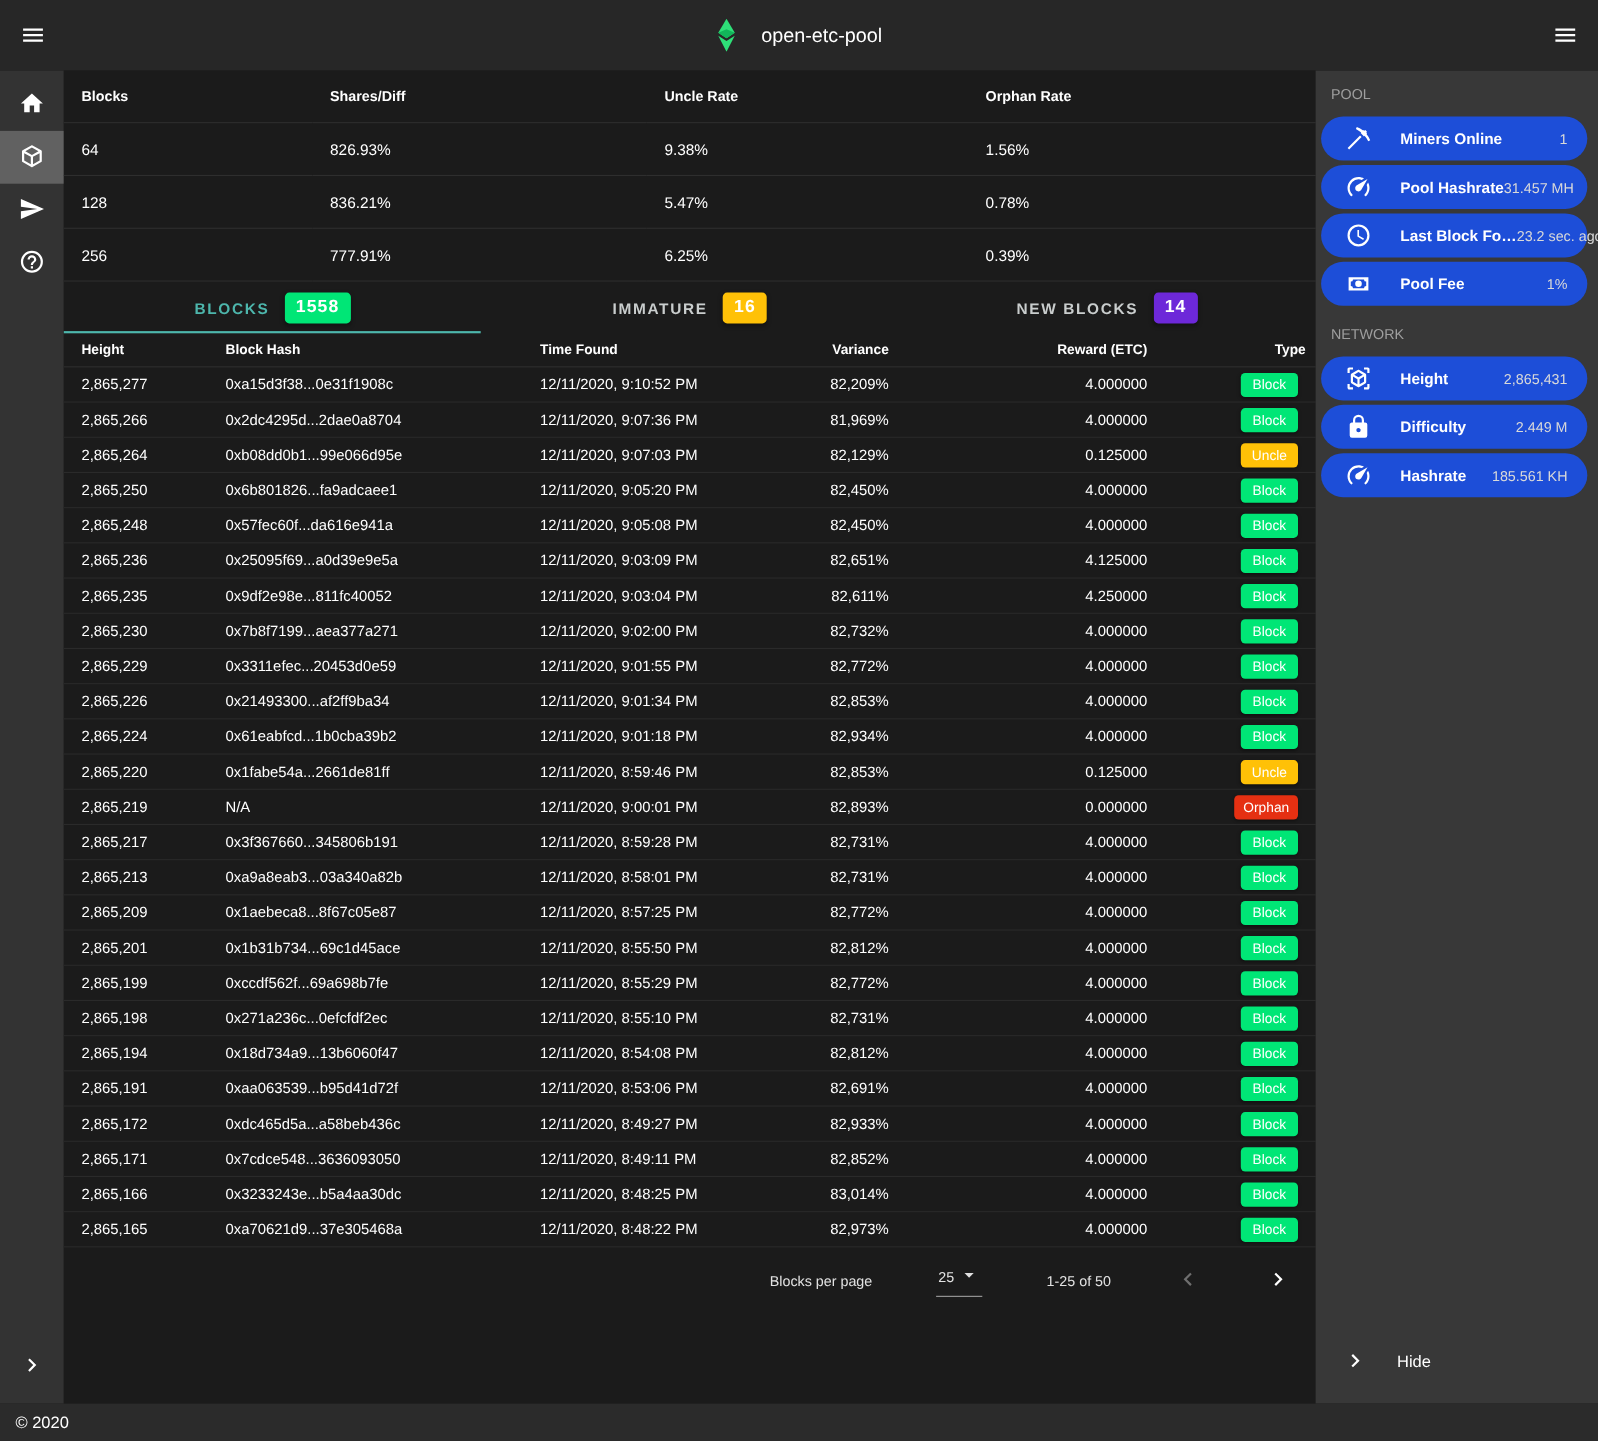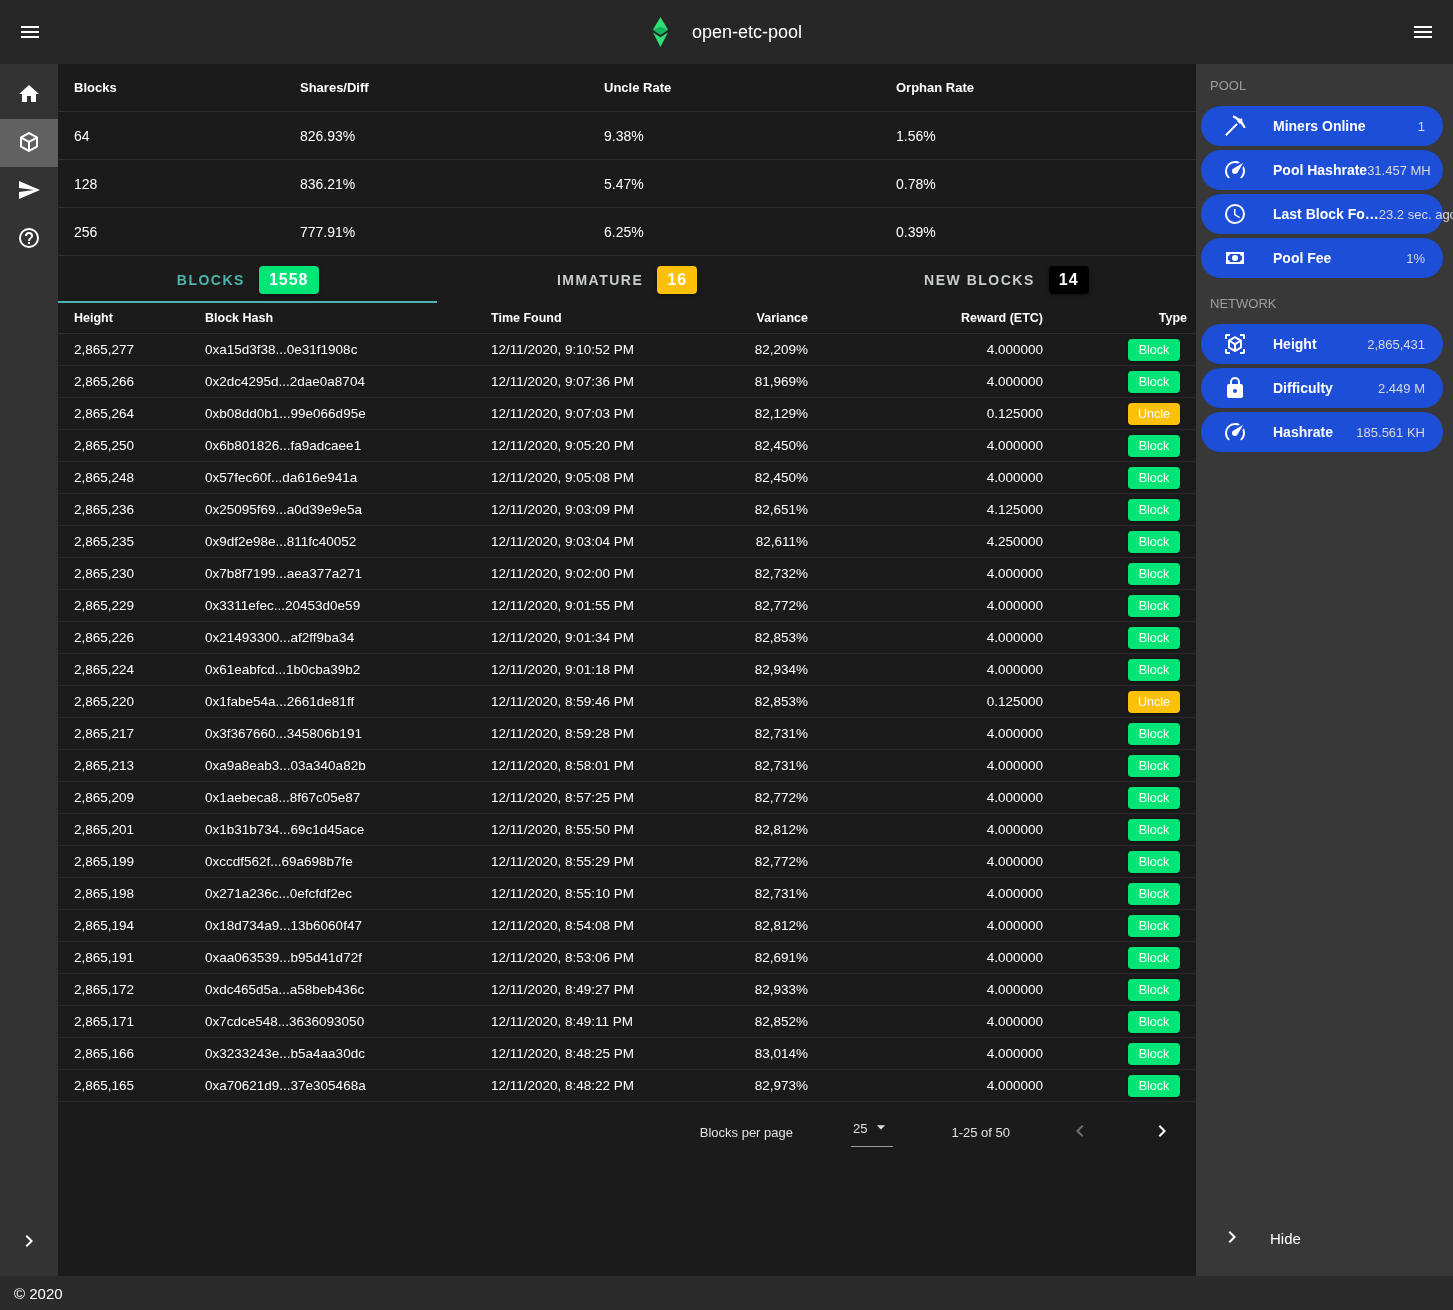--- a/index.html
+++ b/index.html
@@ -181,21 +181,21 @@
     <span class="tab-badge" style="background: rgb(0, 230, 118);">1558</span>
   </div>
 
   <div class="tab">
     <span class="tab-label">IMMATURE</span>
     <span class="tab-badge" style="background: rgb(255, 193, 7);">16</span>
   </div>
 
   <div class="tab">
     <span class="tab-label">NEW BLOCKS</span>
-    <span class="tab-badge" style="background: #000000;">14</span>
+    <span class="tab-badge" style="background: #6d28d9;">14</span>
   </div>
 </div>
 
       <section>
         <div class="bt-grid bt-head">
           <div class="c-height">Height</div>
           <div class="c-hash">Block Hash</div>
           <div class="c-time">Time Found</div>
           <div class="c-var">Variance</div>
           <div class="c-reward">Reward (ETC)</div>
@@ -303,20 +303,28 @@
 
   <div class="bt-grid bt-row">
     <div class="c-height">2,865,220</div>
     <div class="c-hash">0x1fabe54a...2661de81ff</div>
     <div class="c-time">12/11/2020, 8:59:46 PM</div>
     <div class="c-var">82,853%</div>
     <div class="c-reward">0.125000</div>
     <div class="c-type"><span class="badge" style="background: rgb(255, 193, 7);">Uncle</span></div>
   </div>
 
+  <div class="bt-grid bt-row">
+    <div class="c-height">2,865,219</div>
+    <div class="c-hash">N/A</div>
+    <div class="c-time">12/11/2020, 9:00:01 PM</div>
+    <div class="c-var">82,893%</div>
+    <div class="c-reward">0.000000</div>
+    <div class="c-type"><span class="badge" style="background: rgb(229, 48, 18);">Orphan</span></div>
+  </div>
 
   <div class="bt-grid bt-row">
     <div class="c-height">2,865,217</div>
     <div class="c-hash">0x3f367660...345806b191</div>
     <div class="c-time">12/11/2020, 8:59:28 PM</div>
     <div class="c-var">82,731%</div>
     <div class="c-reward">4.000000</div>
     <div class="c-type"><span class="badge" style="background: rgb(0, 230, 118);">Block</span></div>
   </div>
 

